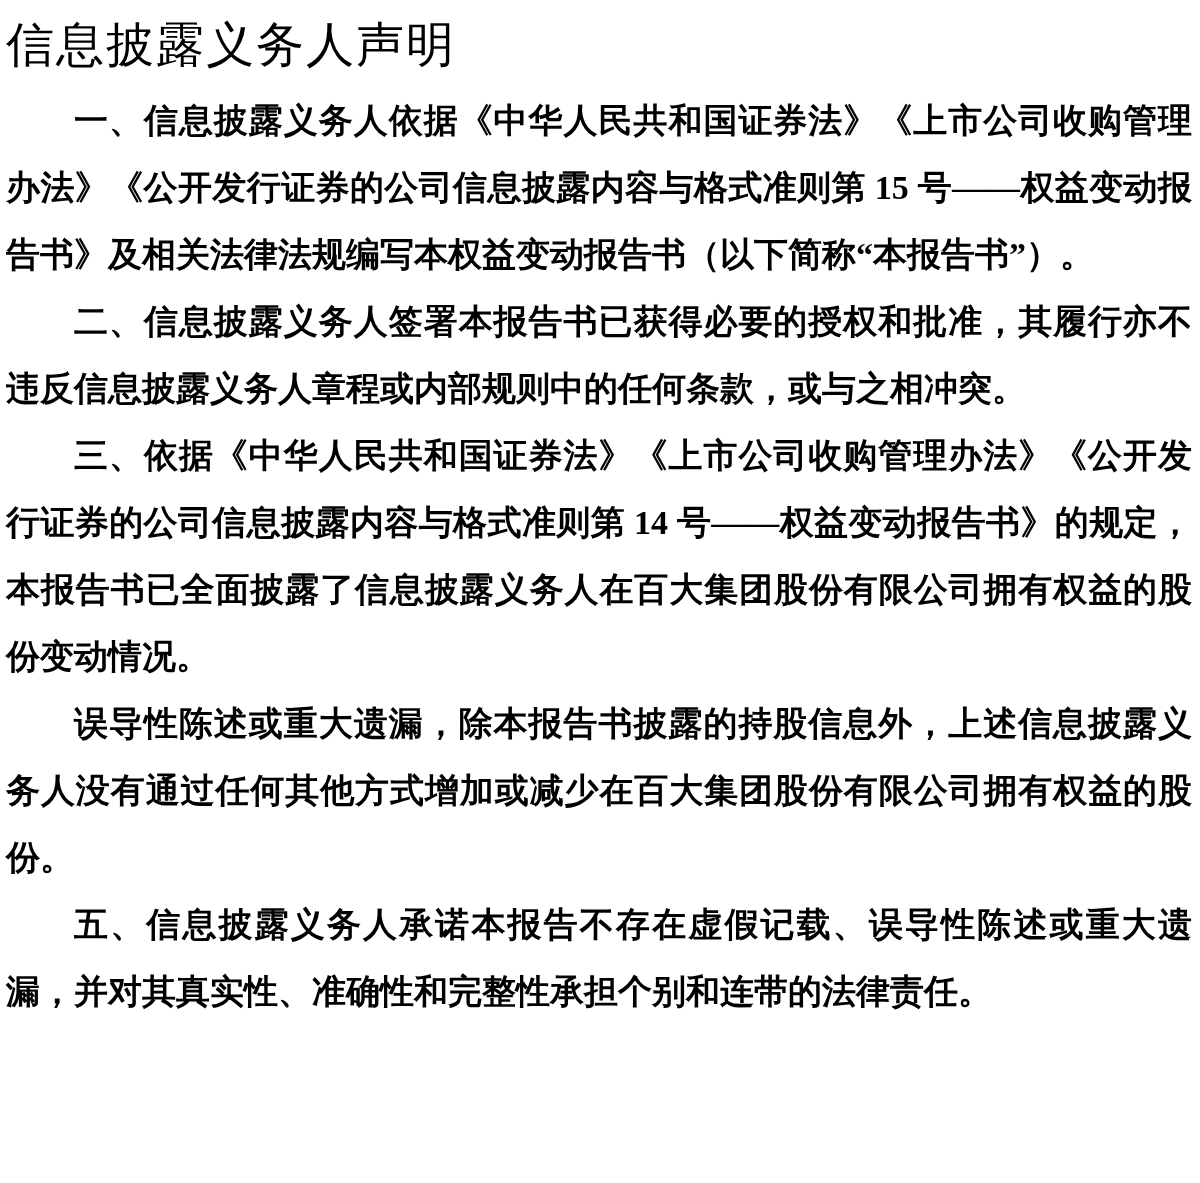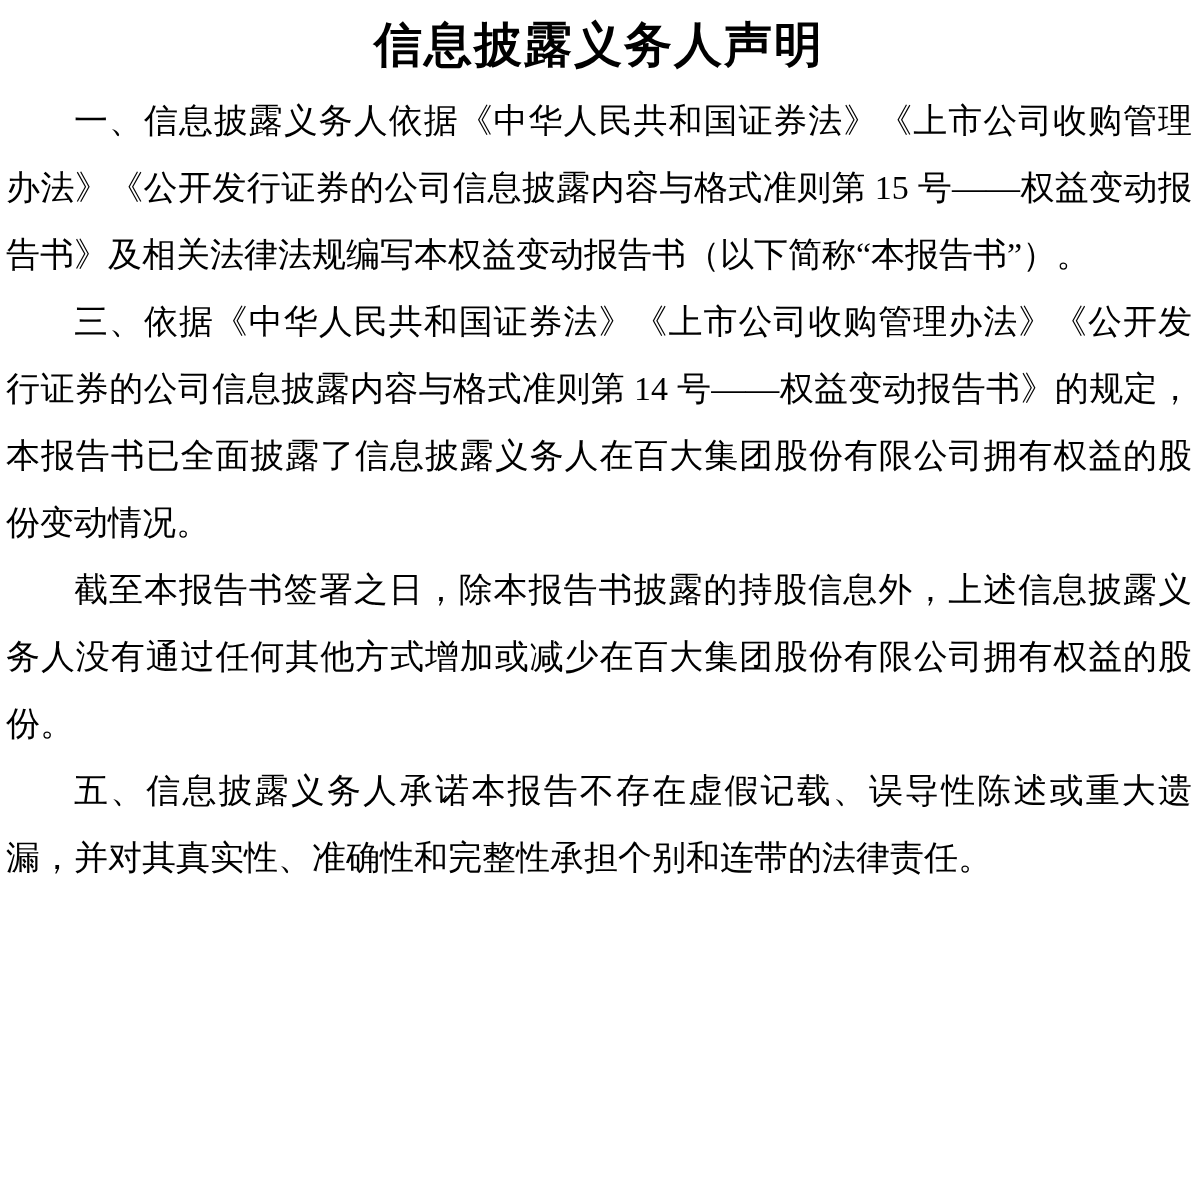--- a/index.html
+++ b/index.html
@@ -16,40 +16,41 @@
     font-family: "Liberation Serif", "DejaVu Serif", serif;
     overflow: hidden;
     box-sizing: border-box;
     padding: 14px 8px 0 6px;
   }
   .doc-title {
     margin: 0 0 13px 0;
     padding: 2px 0 0 0;
     font-size: 48px;
     line-height: 58px;
-    font-weight: bold;
-    text-align: center;
+    font-weight: normal;
     letter-spacing: 2px;
     white-space: nowrap;
   }
   .doc-body p {
     margin: 0;
     font-size: 34px;
     line-height: 67px;
     text-align: justify;
     text-justify: inter-ideograph;
     text-indent: 2em;
     word-break: break-all;
     overflow-wrap: break-word;
+    font-weight: bold;
   }
 </style>
 </head>
 <body>
 
 <div class="page">
   <h1 class="doc-title">信息披露义务人声明</h1>
   <div class="doc-body">
     <p>一、信息披露义务人依据《中华人民共和国证券法》《上市公司收购管理办法》《公开发行证券的公司信息披露内容与格式准则第 15 号——权益变动报告书》及相关法律法规编写本权益变动报告书（以下简称“本报告书”）。</p>
+    <p>二、信息披露义务人签署本报告书已获得必要的授权和批准，其履行亦不违反信息披露义务人章程或内部规则中的任何条款，或与之相冲突。</p>
     <p>三、依据《中华人民共和国证券法》《上市公司收购管理办法》《公开发行证券的公司信息披露内容与格式准则第 14 号——权益变动报告书》的规定，本报告书已全面披露了信息披露义务人在百大集团股份有限公司拥有权益的股份变动情况。</p>
-    <p>截至本报告书签署之日，除本报告书披露的持股信息外，上述信息披露义务人没有通过任何其他方式增加或减少在百大集团股份有限公司拥有权益的股份。</p>
+    <p>误导性陈述或重大遗漏，除本报告书披露的持股信息外，上述信息披露义务人没有通过任何其他方式增加或减少在百大集团股份有限公司拥有权益的股份。</p>
     <p>五、信息披露义务人承诺本报告不存在虚假记载、误导性陈述或重大遗漏，并对其真实性、准确性和完整性承担个别和连带的法律责任。</p>
   </div>
 </div>
 
 </body></html>

